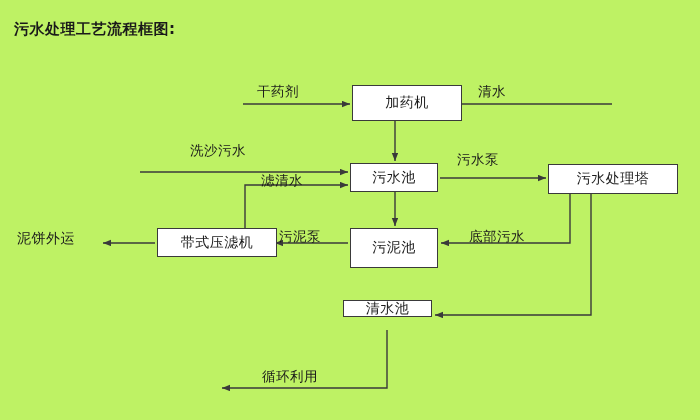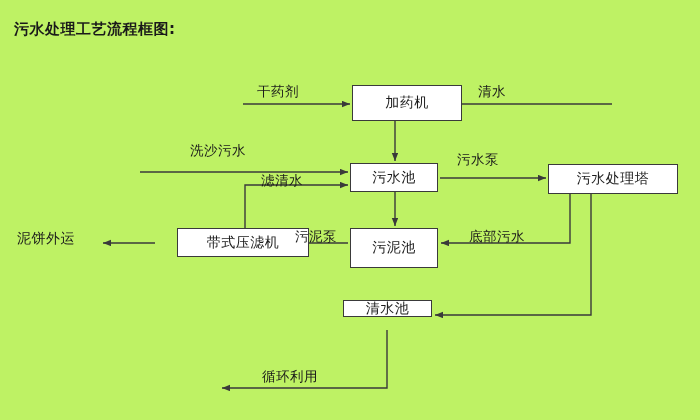--- a/index.html
+++ b/index.html
@@ -101,37 +101,37 @@
       <path d="M387,330 L387,388 L222,388" marker-end="url(#arrow)"></path>
     </g>
   </svg>
 
   <div class="node-box" style="left:352px;top:85px;width:110px;height:36px;">加药机</div>
 
   <div class="node-box" style="left:350px;top:163px;width:88px;height:29px;">污水池</div>
 
   <div class="node-box" style="left:548px;top:164px;width:130px;height:30px;">污水处理塔</div>
 
-  <div class="node-box" style="left:157px;top:228px;width:132px;height:29px;margin-left:20px;">带式压滤机</div>
+  <div class="node-box" style="left:157px;top:228px;width:120px;height:29px;">带式压滤机</div>
 
   <div class="node-box" style="left:350px;top:228px;width:88px;height:40px;">污泥池</div>
 
   <div class="node-box" style="left:343px;top:300px;width:89px;height:17px;">清水池</div>
 
   <div class="edge-label" style="left:257px;top:83px;">干药剂</div>
 
   <div class="edge-label" style="left:478px;top:83px;">清水</div>
 
   <div class="edge-label" style="left:170px;top:142px;margin-left:20px;">洗沙污水</div>
 
   <div class="edge-label" style="left:261px;top:172px;">滤清水</div>
 
   <div class="edge-label" style="left:457px;top:151px;">污水泵</div>
 
-  <div class="edge-label" style="left:295px;top:228px;">污泥泵</div>
+  <div class="edge-label" style="left:279px;top:228px;">污泥泵</div>
 
   <div class="edge-label" style="left:469px;top:228px;">底部污水</div>
 
   <div class="edge-label" style="left:262px;top:368px;">循环利用</div>
 
   <div class="terminal-label" style="left:17px;top:230px;">泥饼外运</div>
 
 </div>
 
 </body></html>

